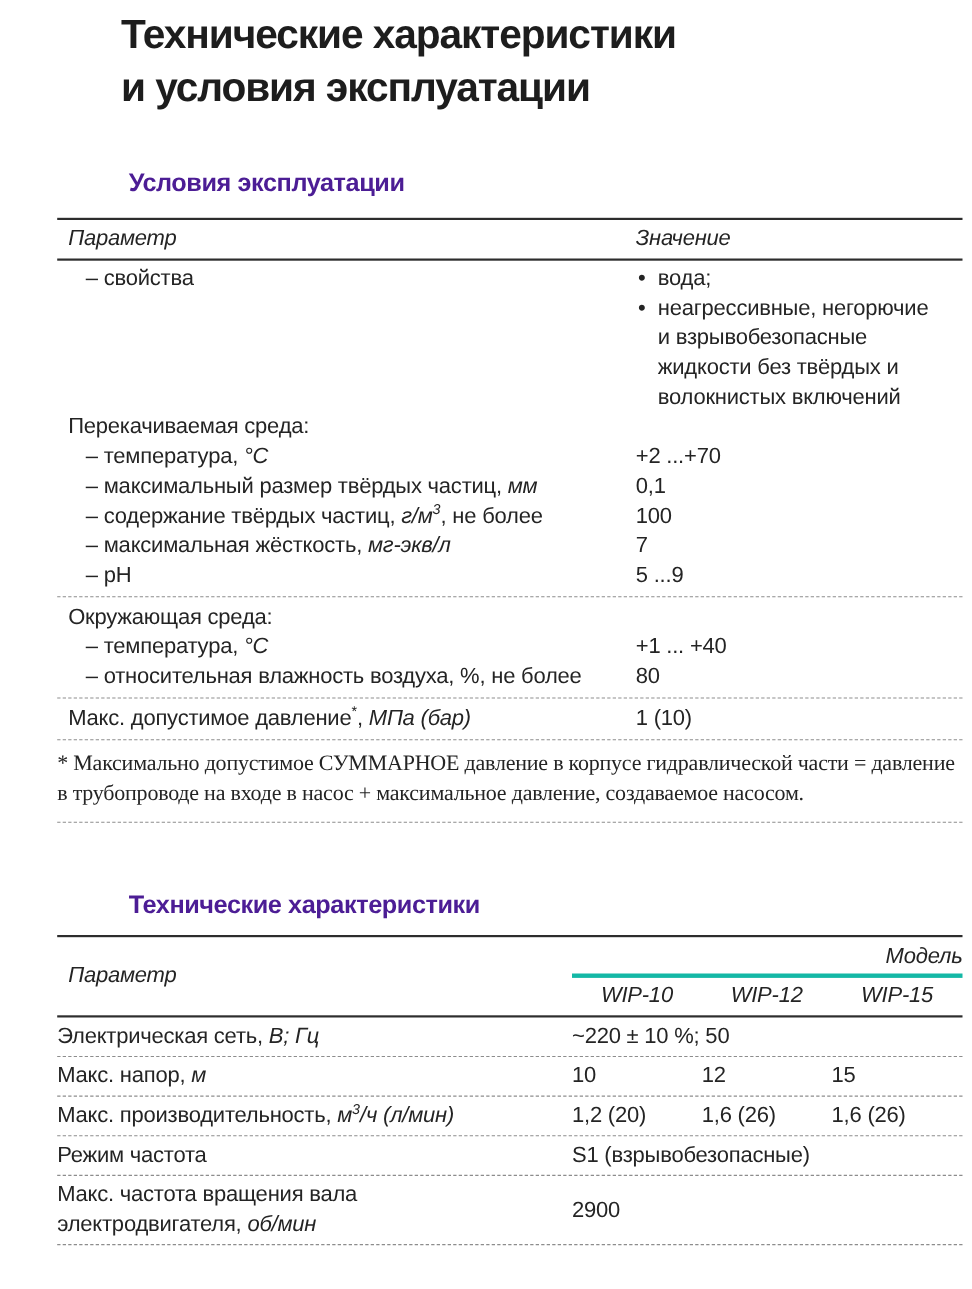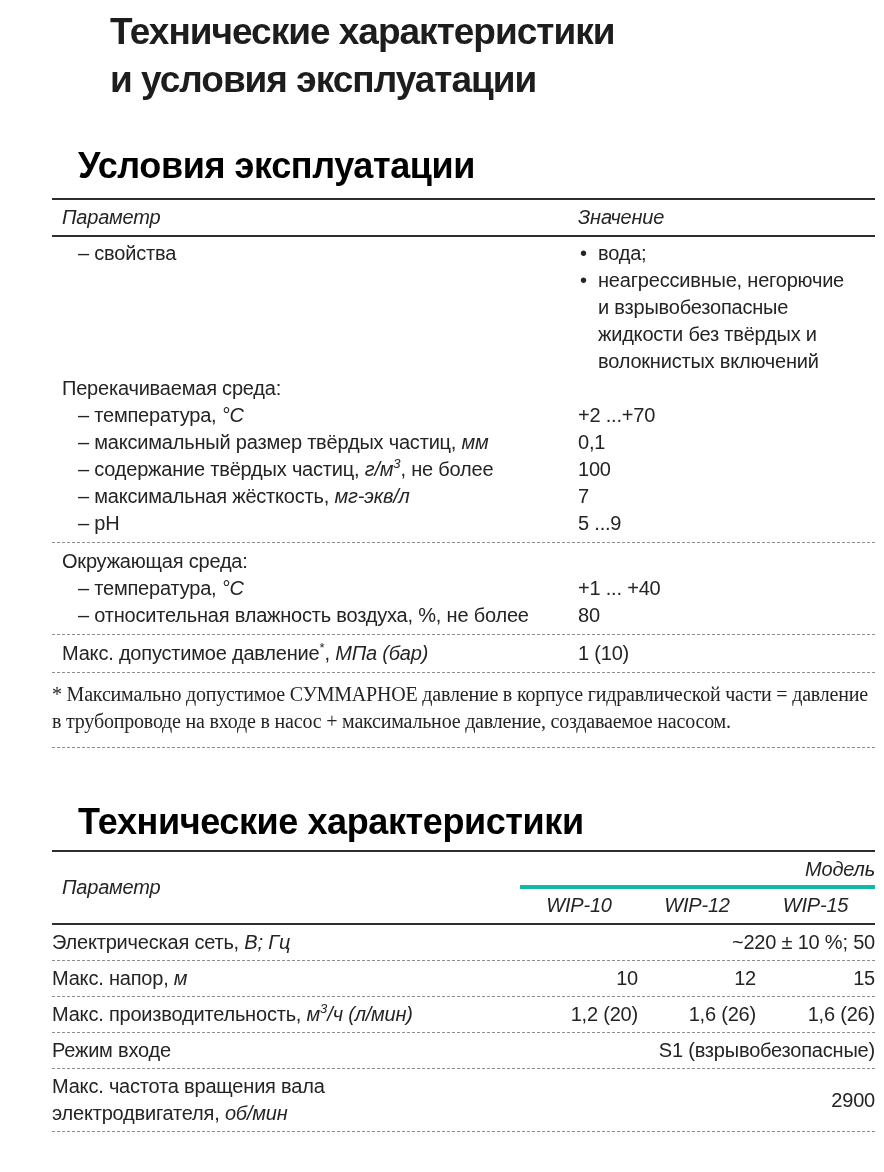--- a/index.html
+++ b/index.html
@@ -12,22 +12,22 @@
   .page-title{
     position:absolute;left:110px;top:8px;margin:0;
     font-size:37px;font-weight:bold;line-height:48px;
     letter-spacing:-1px;color:#1d1d1d;
   }
   .page-title span{display:block;}
   .sec{position:absolute;left:0;width:884px;}
   #sec-conditions{top:150px;}
   #sec-specs{top:806px;}
   .sec-heading{
-    margin:0 0 0 78px;font-size:36px;font-weight:bold;
-    letter-spacing:-0.4px;color:#000000;line-height:32px;
+    margin:0 0 0 117px;font-size:23px;font-weight:bold;
+    letter-spacing:-0.4px;color:#4c1d95;line-height:32px;
   }
   
   .tbl{margin:16px 9px 0 52px;width:823px;}
   .tbl1{border-top:2px solid #2d2d2d;}
   .t1-head{
     display:grid;grid-template-columns:526px 297px;
     border-bottom:2px solid #2d2d2d;padding:4px 0;
     font-style:italic;line-height:27px;
   }
   .t1-head .hc1{padding-left:10px;}
@@ -48,21 +48,21 @@
     border-bottom:2px solid #2d2d2d;font-style:italic;line-height:27px;
   }
   .t2-ph{grid-row:1 / 3;align-self:center;padding-left:10px;}
   .t2-mg{grid-column:2 / 5;text-align:right;padding:4px 0 2px;border-bottom:4px solid #14b8a6;}
   .t2-m{text-align:center;padding:3px 0 4px;}
   .t2-row{
     display:grid;grid-template-columns:468px 118px 118px 119px;
     align-items:center;border-bottom:1px dashed #8d8d8d;
     padding:4px 0;line-height:27px;
   }
-  .t2-row .v{text-align:right;}
+  .t2-row .v{text-align:left;}
   .t2-row .v.span3{grid-column:2 / 5;}
   .wrapcap{display:inline-block;max-width:310px;}
 </style>
 </head>
 <body>
 
 <h1 class="page-title">
   <span>Технические характеристики</span>
   <span>и условия эксплуатации</span>
 </h1>
@@ -175,21 +175,21 @@
     </div>
 
     <div class="t2-row">
       <div class="p"><span>Макс. производительность, </span><i class="u">м</i><sup><i class="u">3</i></sup><i class="u">/ч (л/мин)</i></div>
       <div class="v">1,2 (20)</div>
       <div class="v">1,6 (26)</div>
       <div class="v">1,6 (26)</div>
     </div>
 
     <div class="t2-row">
-      <div class="p">Режим входе</div>
+      <div class="p">Режим частота</div>
       <div class="v span3">S1 (взрывобезопасные)</div>
     </div>
 
     <div class="t2-row">
       <div class="p"><span class="wrapcap"><span>Макс. частота вращения вала электродвигателя, </span><i class="u">об/мин</i></span></div>
       <div class="v span3">2900</div>
     </div>
   </div>
 </section>
 

